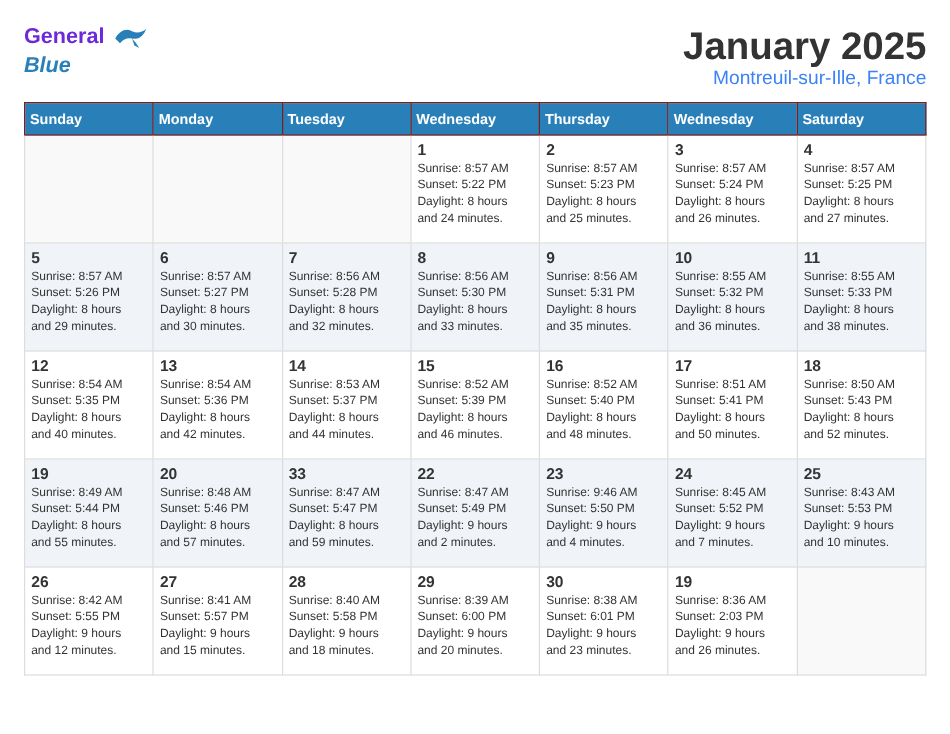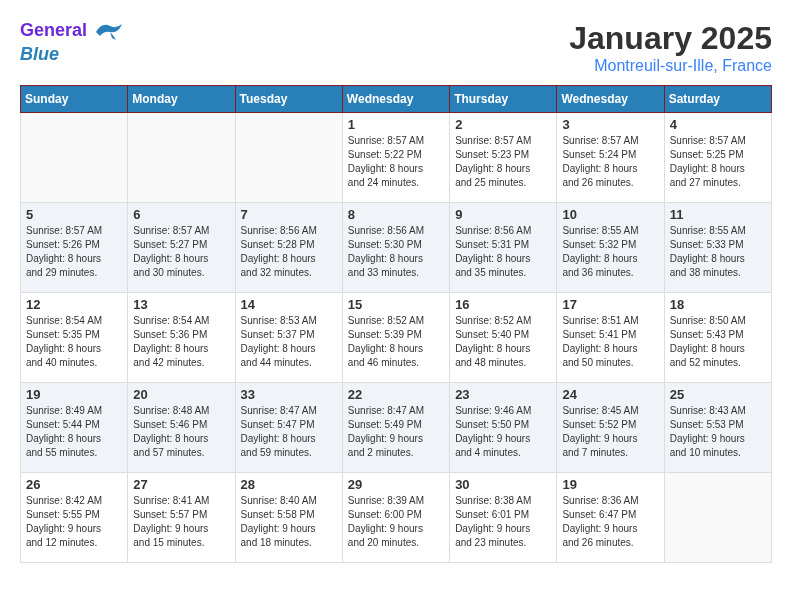--- a/index.html
+++ b/index.html
@@ -331,20 +331,20 @@
         <td>
           <div class="day-number">30</div>
           <div class="day-info" style="white-space: pre-line;">Sunrise: 8:38 AM
 Sunset: 6:01 PM
 Daylight: 9 hours
 and 23 minutes.</div>
         </td>
         <td>
           <div class="day-number">19</div>
           <div class="day-info" style="white-space: pre-line;">Sunrise: 8:36 AM
-Sunset: 6:47 PM
+Sunset: 2:03 PM
 Daylight: 9 hours
 and 26 minutes.</div>
         </td>
         <td class="empty"></td>
       </tr>
     </tbody>
 </table>
 
 </body></html>

